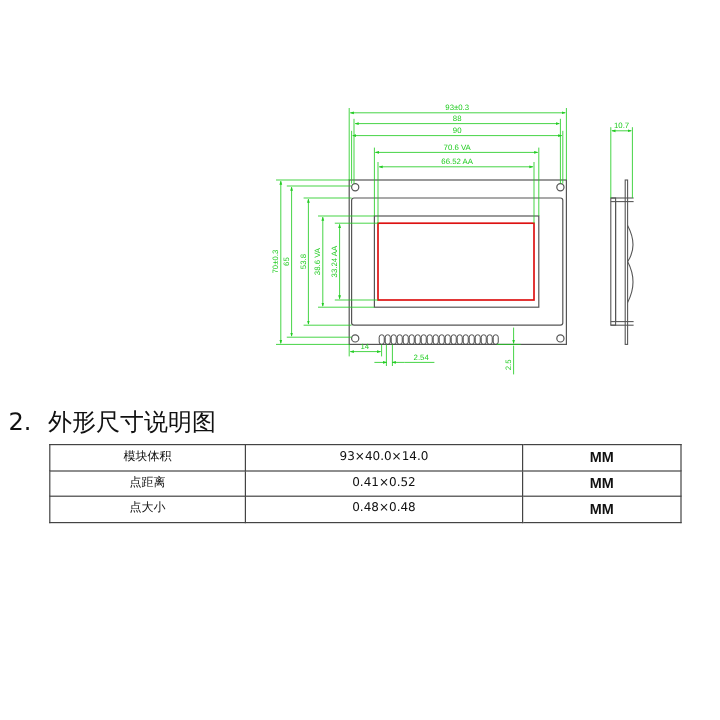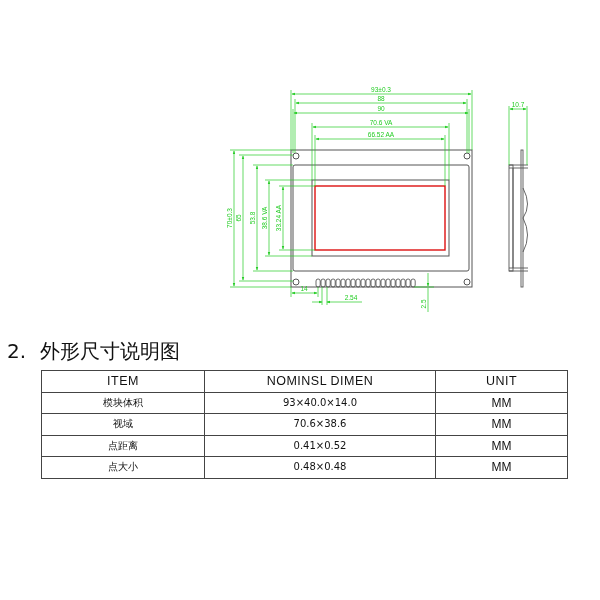--- a/index.html
+++ b/index.html
@@ -3,21 +3,21 @@
   <meta charset="utf-8">
   <style>
     html, body { margin: 0; padding: 0; background: #ffffff; }
     body { width: 600px; height: 600px; position: relative; overflow: hidden; font-family: "Liberation Sans", "DejaVu Sans", sans-serif; color: #111; }
     #drawing { position: absolute; left: 0; top: 0; width: 600px; height: 330px; }
     .dimtext { font-family: "Liberation Sans", sans-serif; font-size: 6.5px; fill: #22cc22; }
     .heading { position: absolute; left: 7px; top: 338px; font-size: 20px; font-family: "DejaVu Sans", sans-serif; color: #111; white-space: nowrap; }
     .heading .num { display: inline-block; width: 33px; }
     table.spec { position: absolute; left: 41px; top: 370px; width: 526px; border-collapse: collapse; table-layout: fixed; }
     table.spec td, table.spec th { border: 1px solid #444; height: 20.5px; padding: 0; text-align: center; font-size: 10px; font-weight: normal; font-family: "DejaVu Sans", sans-serif; line-height: 20px; }
-    table.spec .c-unit { font-family: "Liberation Sans", sans-serif; font-weight: normal; font-size: 12px; text-align: center; }
+    table.spec .c-unit { font-family: "Liberation Sans", sans-serif; font-weight: bold; font-size: 12px; text-align: center; }
     table.spec th { font-family: "Liberation Sans", sans-serif; font-size: 12.5px; letter-spacing: 0.5px; }
   </style>
 </head>
 <body>
 
 <svg id="drawing" viewBox="0 0 600 330" xmlns="http://www.w3.org/2000/svg">
   <defs>
     <marker id="arr" viewBox="0 0 6 6" refX="5" refY="3" markerWidth="5" markerHeight="5" orient="auto-start-reverse">
       <path d="M0,1 L6,3 L0,5 z" fill="#22cc22"></path>
     </marker>
@@ -143,33 +143,23 @@
   <span class="num">2.</span><span>外形尺寸说明图</span>
 </div>
 
 <table class="spec">
   <colgroup>
     <col style="width:163px">
       <col style="width:231px">
       <col style="width:132px">
   </colgroup>
   <tbody>
-      <tr>
-    <th>ITEM</th>
-    <th>NOMINSL DIMEN</th>
-    <th>UNIT</th>
-  </tr>
   <tr>
     <td>模块体积</td>
     <td>93×40.0×14.0</td>
-    <td class="c-unit">MM</td>
-  </tr>
-  <tr>
-    <td>视域</td>
-    <td>70.6×38.6</td>
     <td class="c-unit">MM</td>
   </tr>
   <tr>
     <td>点距离</td>
     <td>0.41×0.52</td>
     <td class="c-unit">MM</td>
   </tr>
   <tr>
     <td>点大小</td>
     <td>0.48×0.48</td>

